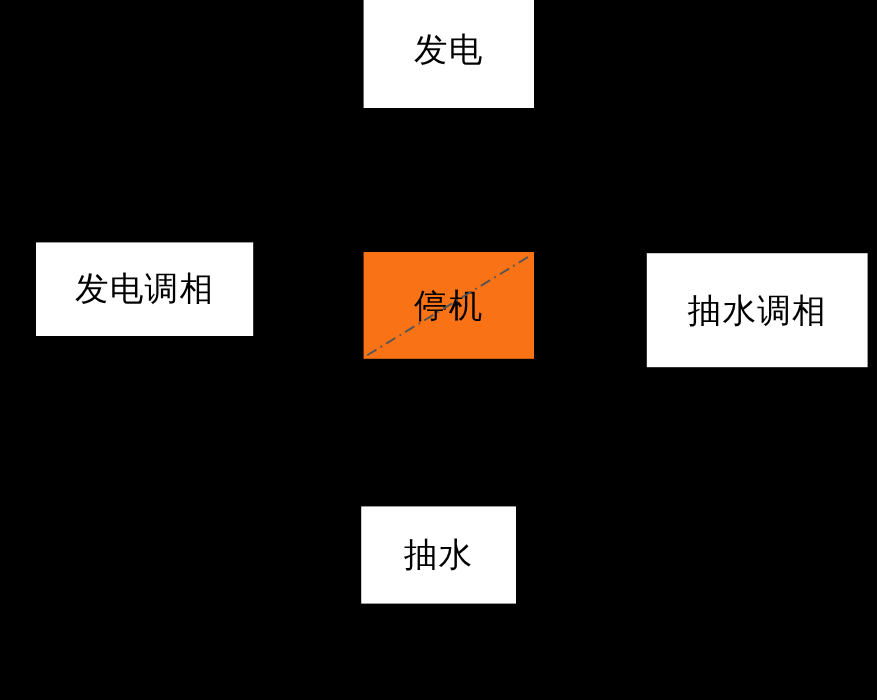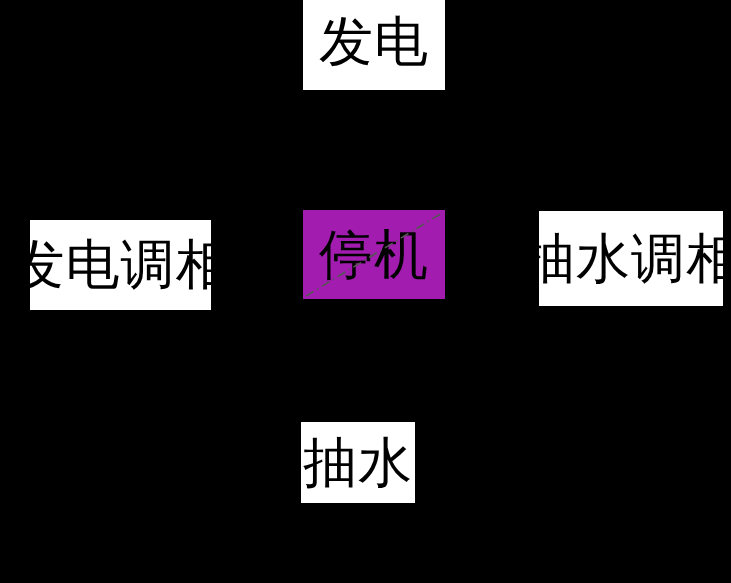--- a/index.html
+++ b/index.html
@@ -19,56 +19,56 @@
     position: absolute;
     background: #ffffff;
     color: #000000;
     box-sizing: border-box;
     display: flex;
     align-items: center;
     justify-content: center;
     overflow: hidden;
   }
   .node-label {
-    font-size: 54px;
+    font-size: 28px;
     line-height: 1;
     letter-spacing: 1px;
     color: #000000;
     white-space: nowrap;
     user-select: none;
   }
   
   #node-generation {
     left: 303px;
     top: -6px;
     width: 142px;
     height: 96px;
   }
   #node-generation-condenser {
     left: 30px;
-    top: 220px;
+    top: 202px;
     width: 181px;
-    height: 90px;
+    height: 78px;
   }
   #node-shutdown {
     left: 303px;
     top: 210px;
     width: 142px;
     height: 89px;
   }
   #node-pumping-condenser {
     left: 539px;
     top: 211px;
     width: 184px;
     height: 95px;
   }
   #node-pumping {
     left: 301px;
     top: 422px;
-    width: 114px;
+    width: 129px;
     height: 81px;
   }
   
   .diagonal-layer {
     position: absolute;
     left: 0;
     top: 0;
     width: 100%;
     height: 100%;
     pointer-events: none;
@@ -85,21 +85,21 @@
 <div id="canvas" style="background: rgb(0, 0, 0);">
 
   <div class="node" id="node-generation" style="background: rgb(255, 255, 255); color: rgb(0, 0, 0);">
     <span class="node-label">发电</span>
   </div>
 
   <div class="node" id="node-generation-condenser" style="background: rgb(255, 255, 255); color: rgb(0, 0, 0);">
     <span class="node-label">发电调相</span>
   </div>
 
-  <div class="node" id="node-shutdown" style="background: #a21caf; color: rgb(0, 0, 0);">
+  <div class="node" id="node-shutdown" style="background: #f97316; color: rgb(0, 0, 0);">
     <span class="node-label">停机</span>
   </div>
 
   <div class="node" id="node-pumping-condenser" style="background: rgb(255, 255, 255); color: rgb(0, 0, 0);">
     <span class="node-label">抽水调相</span>
   </div>
 
   <div class="node" id="node-pumping" style="background: rgb(255, 255, 255); color: rgb(0, 0, 0);">
     <span class="node-label">抽水</span>
   </div>

